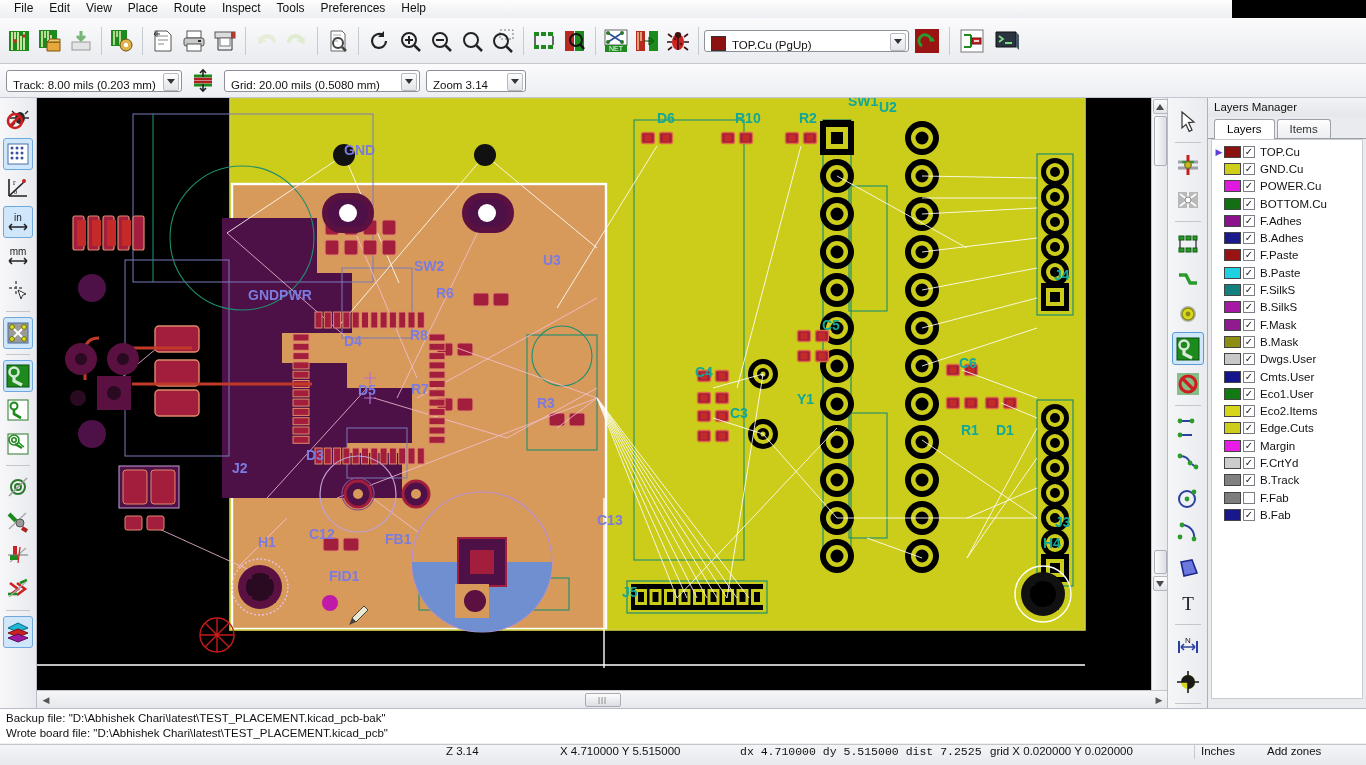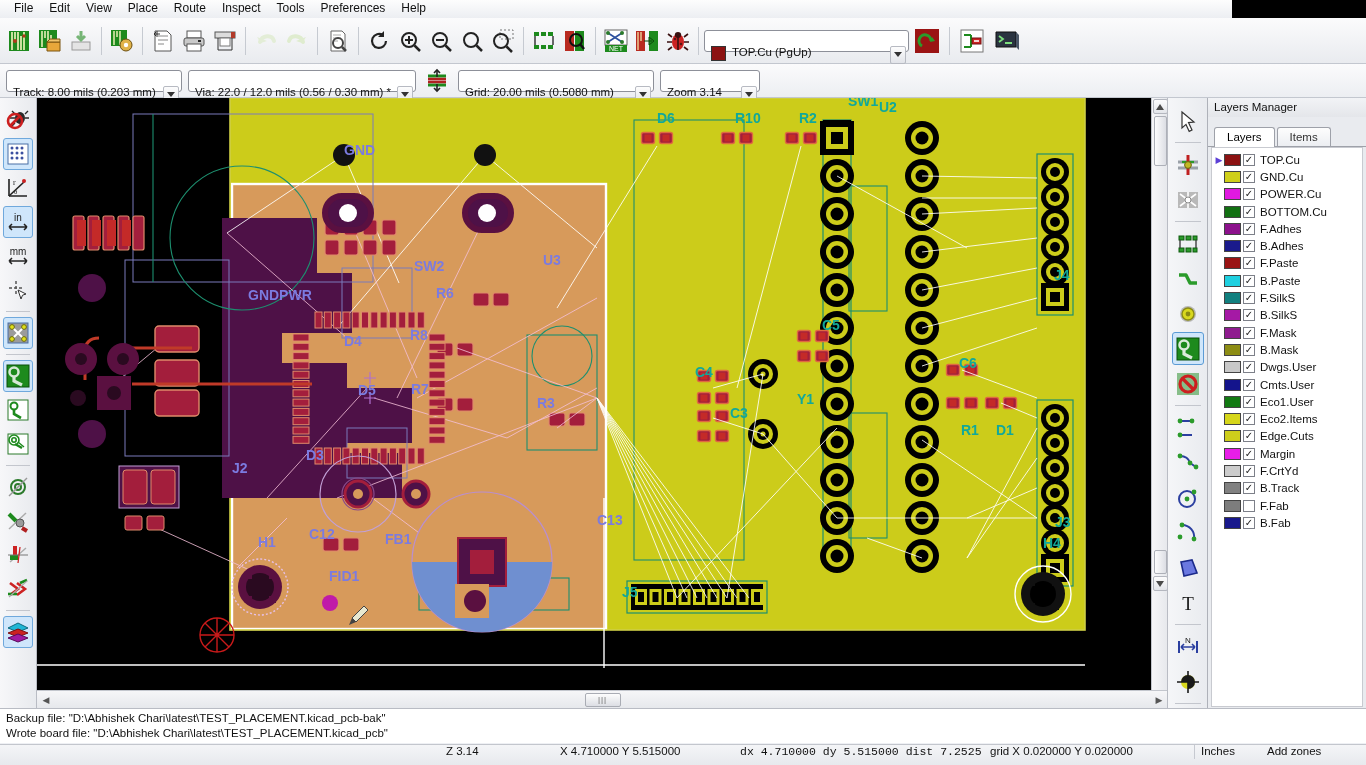--- a/index.html
+++ b/index.html
@@ -35,21 +35,21 @@
 
   
   .tb2 {
     position:absolute; left:0; top:64px; width:1366px; height:34px;
     background:linear-gradient(#fbfbfc,#eceef2);
     border-bottom:1px solid #c3c7cf;
     display:flex; align-items:center; padding-left:6px; gap:6px;
   }
   .combo {
     height:22px; background:#fff; border:1px solid #8d9099; border-radius:3px;
-    display:flex; align-items:flex-start; padding:15px 2px 0 6px; font-size:11.5px; color:#111;
+    display:flex; align-items:flex-end; padding:15px 2px 0 6px; font-size:11.5px; color:#111;
     position:relative;
   }
   .combo .lbl { flex:1; white-space:nowrap; overflow:hidden; }
   .combo .arrow {
     width:16px; height:18px; margin-left:4px;
     background:linear-gradient(#fdfdfd,#e2e4e9); border:1px solid #b7bac2; border-radius:2px;
     display:flex; align-items:center; justify-content:center;
   }
   .combo .arrow::after { content:""; border-left:4px solid transparent; border-right:4px solid transparent;
                          border-top:5px solid #333; }
@@ -99,21 +99,21 @@
                display:flex;align-items:center;justify-content:center; font-size:8px; color:#666; letter-spacing:1px;}
 
   
   .layers {
     position:absolute; left:1207px; top:98px; width:159px; height:610px;
     background:#e9ebef; border-left:1px solid #aeb1b9;
   }
   .layers .title { height:19px; line-height:19px; padding-left:6px; font-size:11.5px; color:#111;
                    background:linear-gradient(#f2f3f6,#e4e6ea); }
   .layers .tabs { height:22px; padding-left:6px; display:flex; align-items:flex-end;
-                  border-bottom:1px solid #9ea1a9; background:#e9ebef;margin-top:8px; }
+                  border-bottom:1px solid #9ea1a9; background:#e9ebef; }
   .layers .tab { height:19px; line-height:19px; padding:0 12px; font-size:11.5px;
                  background:linear-gradient(#fdfdfd,#eceef2); border:1px solid #9ea1a9;
                  border-bottom:none; border-radius:3px 3px 0 0; margin-right:2px; color:#333; }
   .layers .tab.sel { background:#fff; color:#000; position:relative; top:1px; height:20px; }
   .layerlist { background:#fff; margin:0 3px 3px 3px; height:560px; overflow:hidden; padding-top:3px;
                border:1px solid #c8cad0; }
   .lrow { display:flex; align-items:center; height:17.3px; padding-left:2px; font-size:11.5px; }
   .lrow .caret { width:10px; font-size:9px; color:#5c3fd6; text-align:center; }
   .lrow .sw { width:17px; height:12px; border:1px solid #444; margin-right:2px; }
   .lrow .cb { width:12px; height:12px; border:1px solid #7d8089; background:#fff; margin-right:5px;
@@ -355,24 +355,20 @@
           <path d="M3 5h20v15H3z" fill="#2a3340" stroke="#111"></path>
           <path d="M23 5l3 3v15l-3-3z" fill="#4a5666"></path>
           <path d="M6 9l4 3-4 3M12 16h7" stroke="#7de07d" stroke-width="1.8" fill="none"></path>
         </svg>
     </div>
   </div>
 
   <div class="tb2">
     <div class="combo" style="width:176px;">
       <span class="lbl">Track: 8.00 mils (0.203 mm) *</span>
-      <span class="arrow"></span>
-    </div>
-    <div class="combo" style="width:228px;">
-      <span class="lbl">Via: 22.0 / 12.0 mils (0.56 / 0.30 mm) *</span>
       <span class="arrow"></span>
     </div>
     <div class="tbtn">
       <svg width="26" height="26" viewBox="0 0 26 26">
           <path d="M4 8h18M4 17h18" stroke="#1d8a1d" stroke-width="3"></path>
           <path d="M4 11h18M4 14h18" stroke="#b02020" stroke-width="2.6"></path>
           <path d="M13 2v7M13 16v7" stroke="#222" stroke-width="1.6"></path>
           <path d="M10 5l3-3 3 3M10 20l3 3 3-3" fill="none" stroke="#222" stroke-width="1.6"></path>
         </svg>
     </div>

